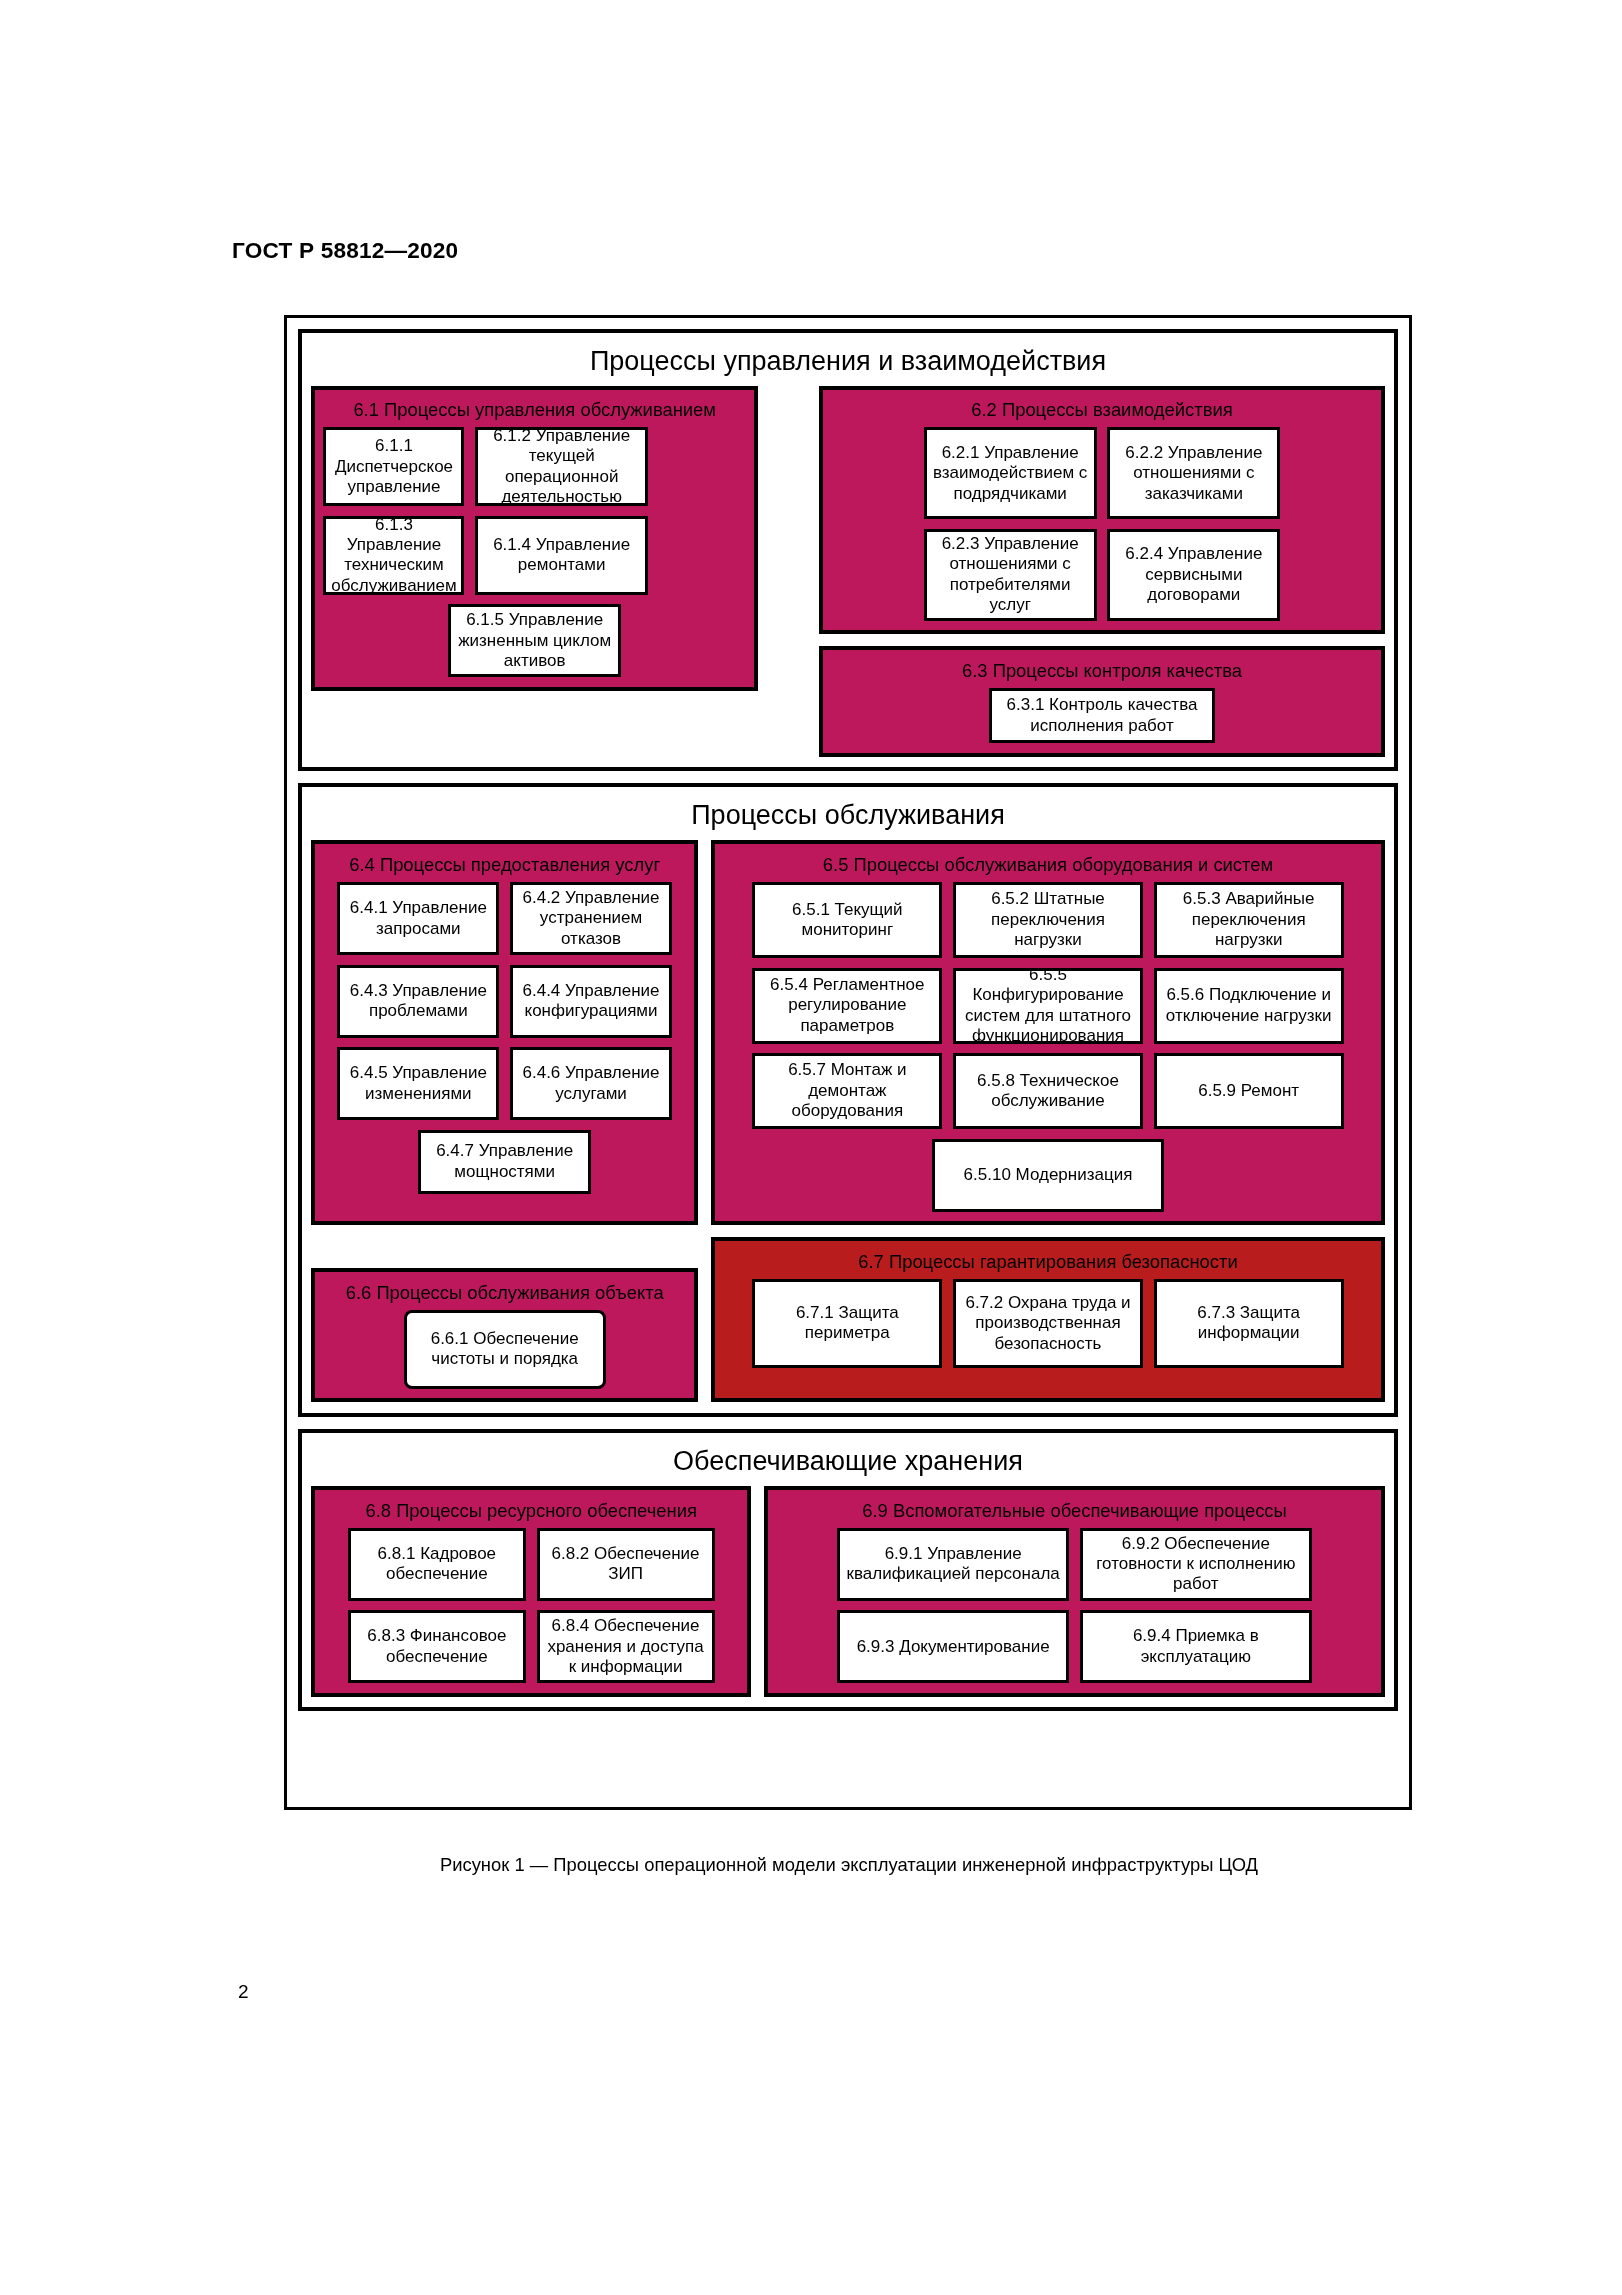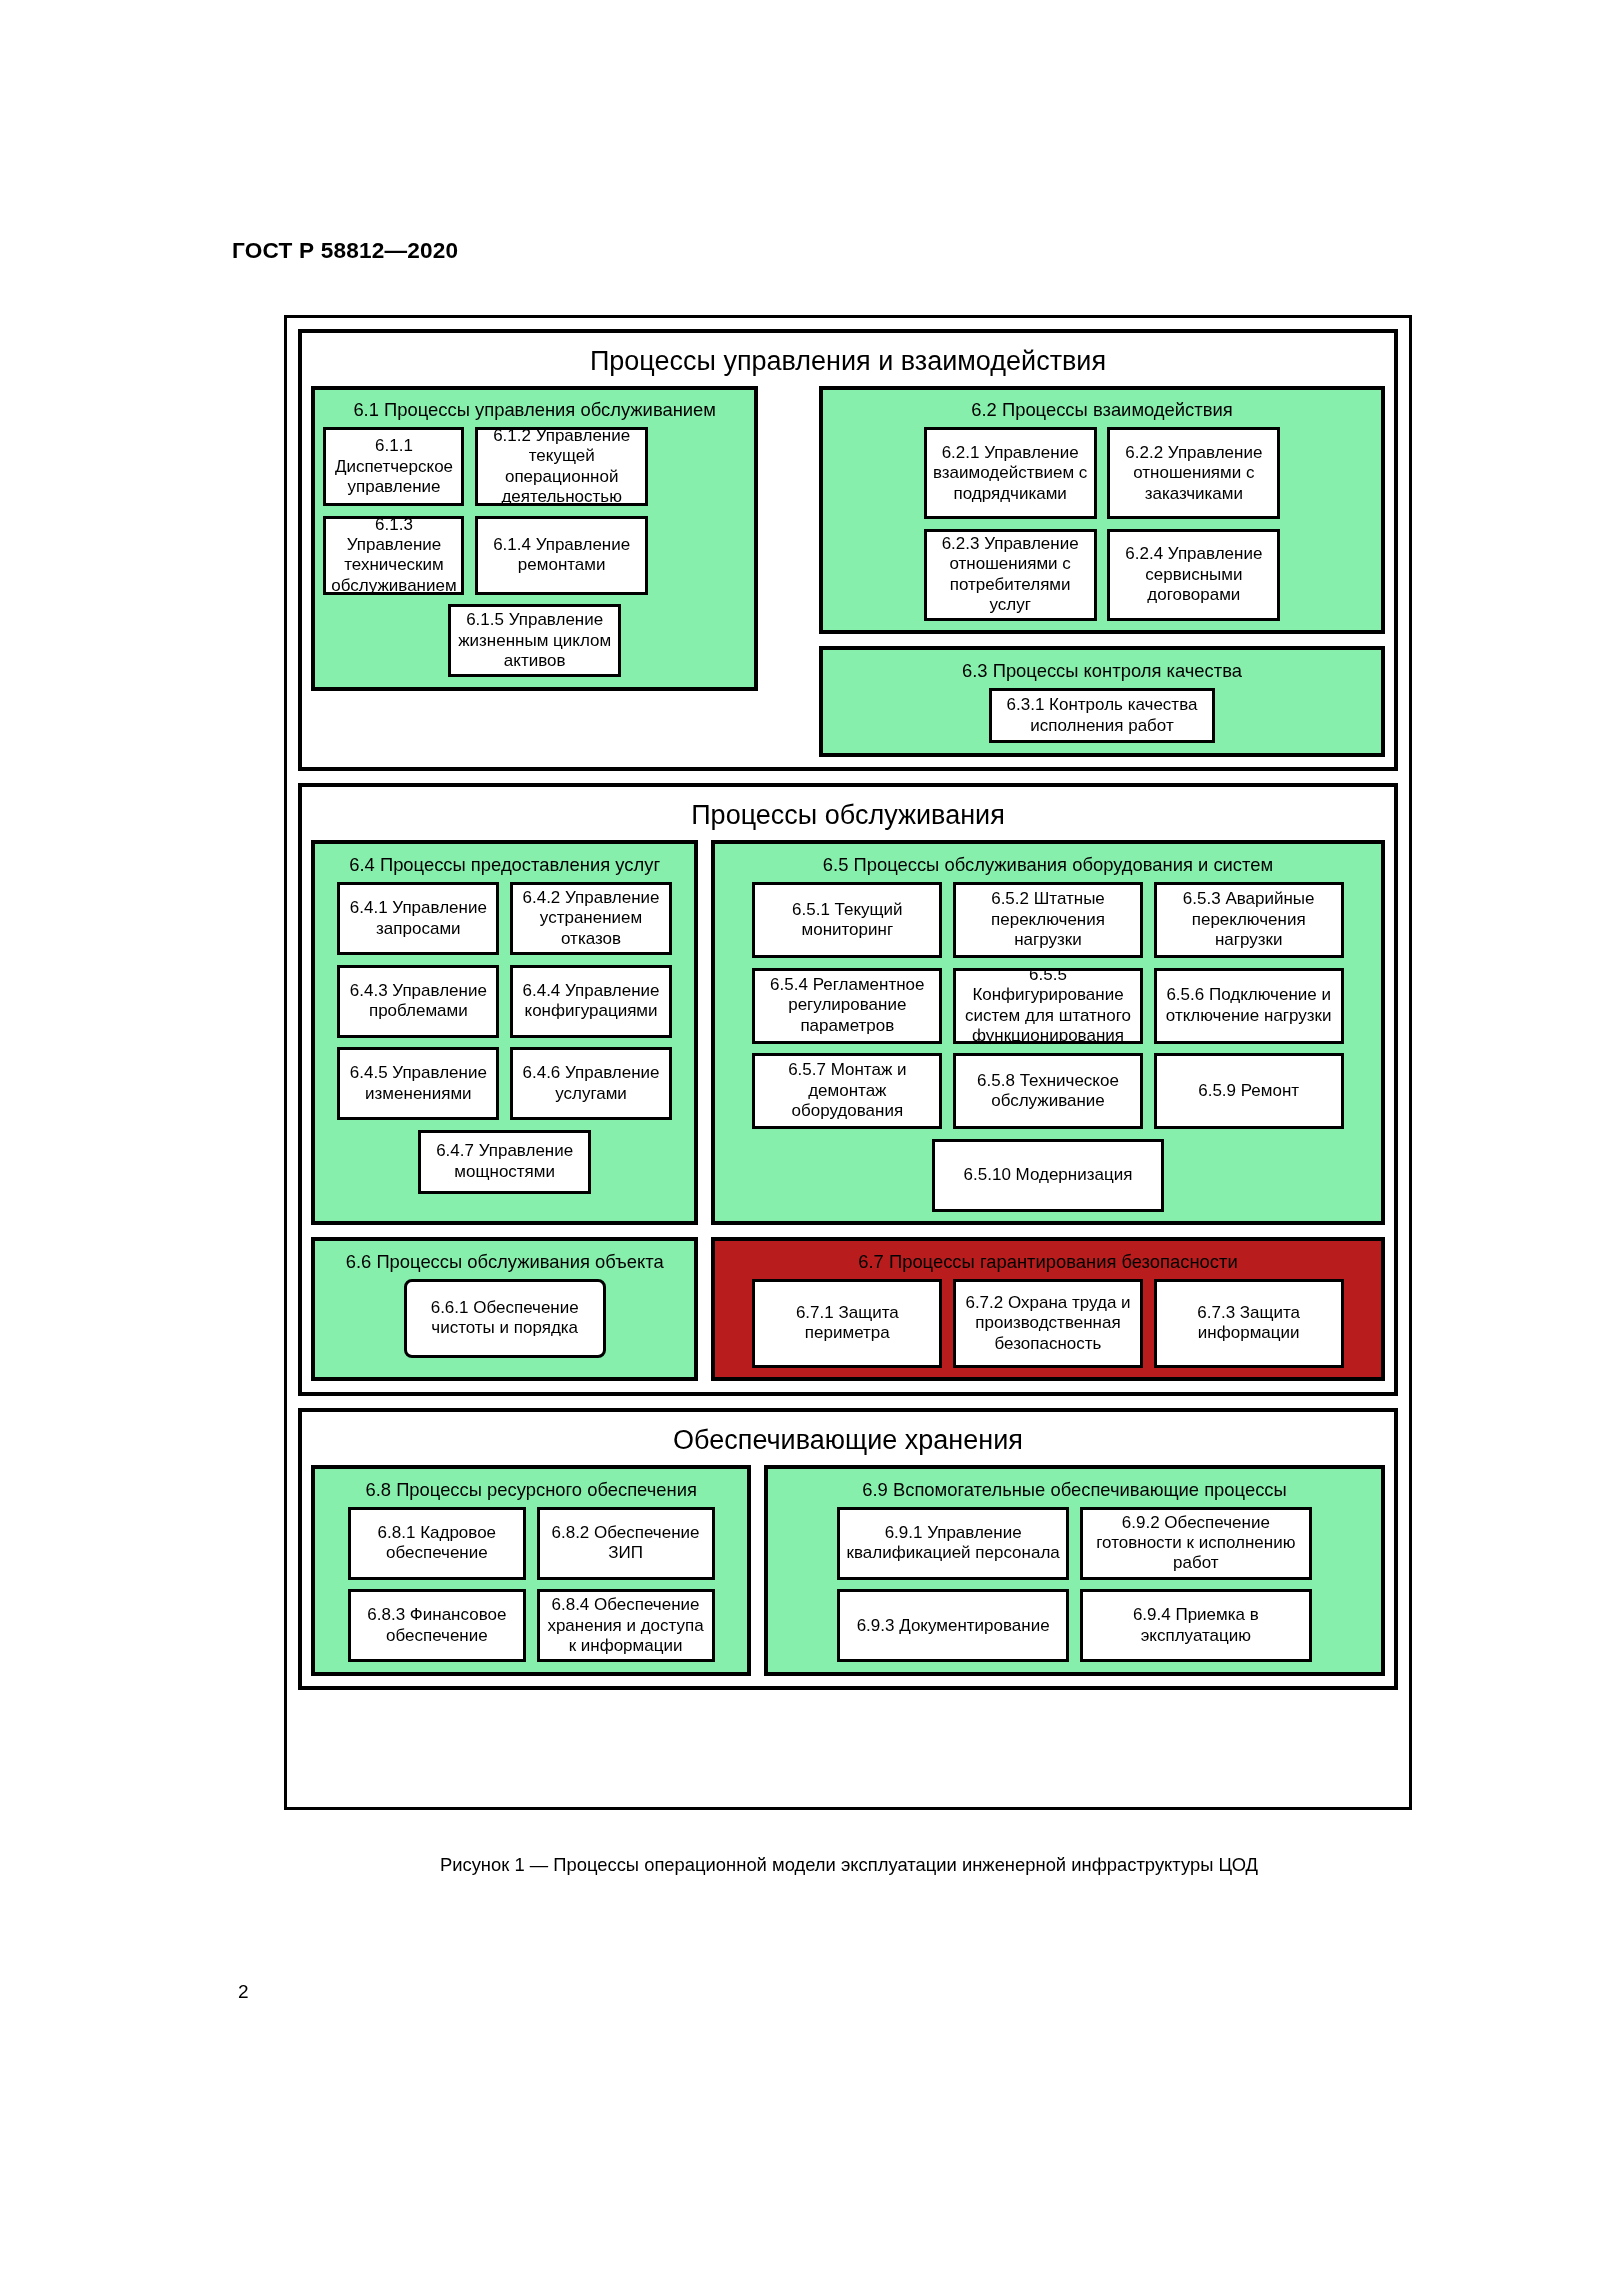--- a/index.html
+++ b/index.html
@@ -76,21 +76,21 @@
     gap: 9.5px;
     margin-left: 48px;
   }
 
   
   .group {
     border: 4.2px solid #000;
     padding: 4.8px 8.3px 9.5px 8.3px;
     display: flex;
     flex-direction: column;
-    background: #86efac;
+    background: #be185d;
   }
   .group-title {
     text-align: center;
     font-size: 18.4px;
     line-height: 1.15;
     padding: 4.8px 1.2px 7.1px 1.2px;
     white-space: nowrap;
   }
   .group.shaded { background: #b91c1c; }
 
@@ -140,21 +140,21 @@
   #group-64 { width: 387px; }
   #group-64 .leaf { width: 162px; height: 73px; }
   #group-64 .r4 .leaf { width: 173px; height: 64px; }
   #group-65 { flex: 1; }
   #group-65 .leaf { width: 190px; }
   #group-65 .r1 .leaf { height: 76px; }
   #group-65 .r2 .leaf { height: 76px; }
   #group-65 .r3 .leaf { height: 76px; }
   #group-65 .r4 .leaf { width: 232px; height: 73px; }
 
-  #group-66 { width: 387px; }
+  #group-66 { width: 387px; margin-top: 31px; }
   #group-66 .leaf { width: 202px; height: 79px; border-radius: 8px; }
   #group-67 { flex: 1; }
   #group-67 .leaf { width: 190px; height: 89px; }
 
   
   #group-68 { width: 440px; }
   #group-68 .leaf { width: 178px; height: 73px; }
   #group-69 { flex: 1; }
   #group-69 .leaf { width: 232px; height: 73px; }
 </style>

